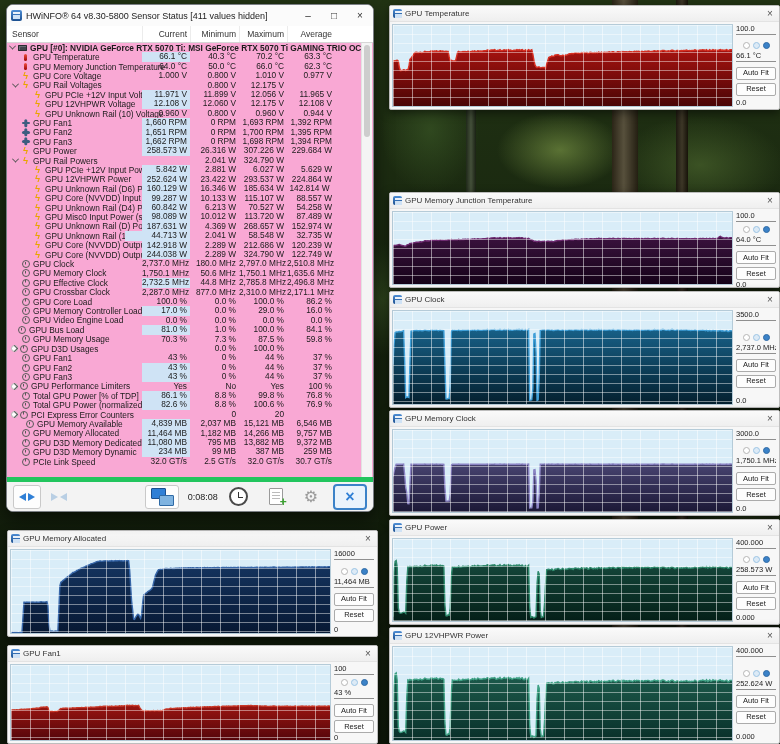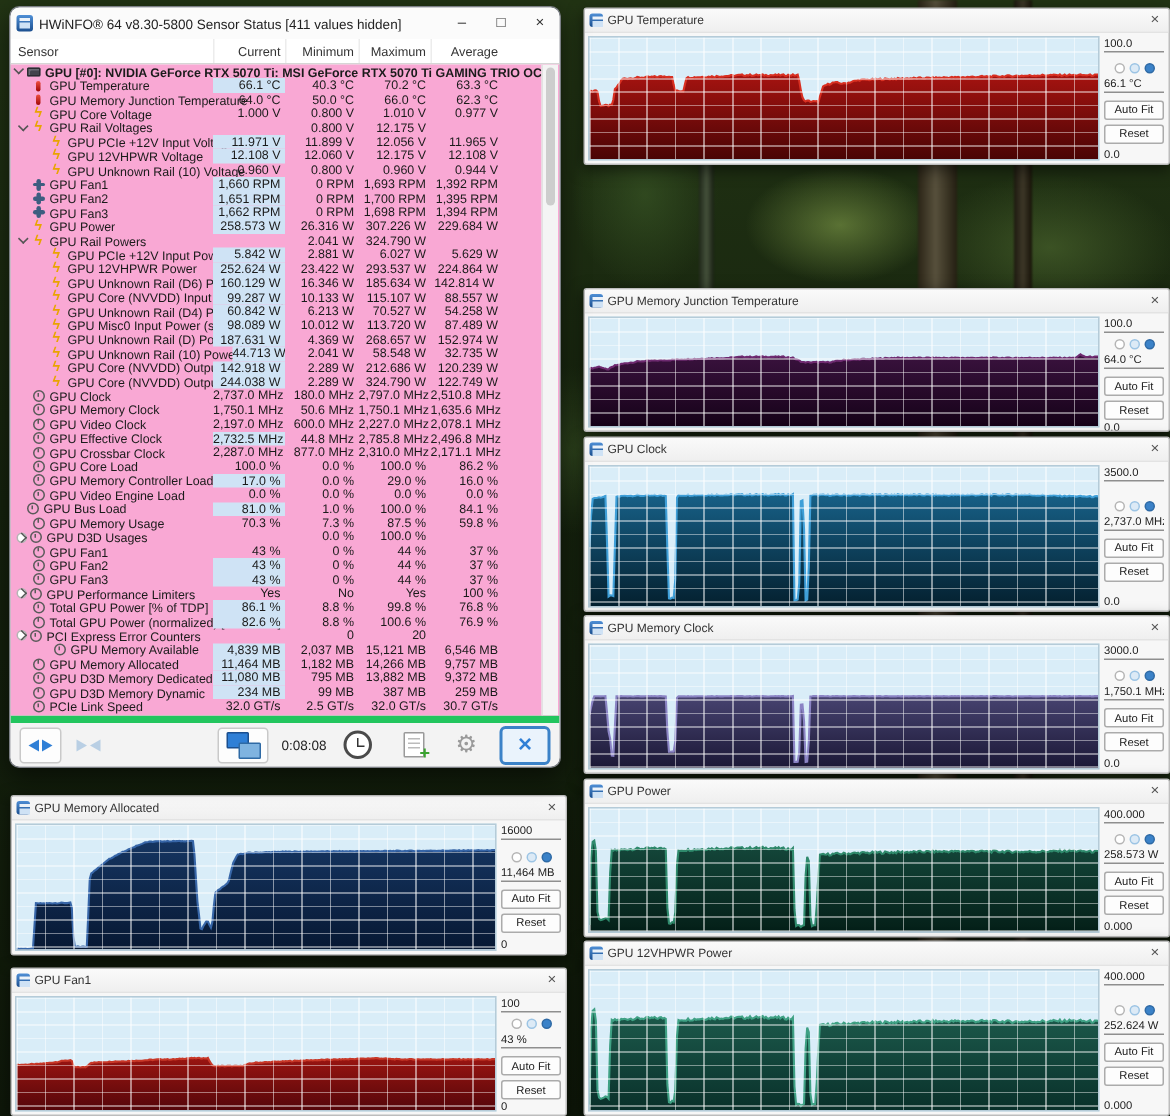--- a/index.html
+++ b/index.html
@@ -355,21 +355,21 @@
           <div class="cell" style="width: 49px;">4.369 W</div>
           <div class="cell" style="width: 48px;">268.657 W</div>
           <div class="cell" style="width: 48px;">152.974 W</div>
         </div>
         <div class="trow">
           <div class="name" style="padding-left: 16px;">
             <span class="chev"></span>
             <span class="ic bolt"></span>
             <span class="lbl">GPU Unknown Rail (10) Power</span>
           </div>
-          <div class="cell hl" style="width: 35px;">44.713 W</div>
+          <div class="cell hl" style="width: 65px;">44.713 W</div>
           <div class="cell" style="width: 49px;">2.041 W</div>
           <div class="cell" style="width: 48px;">58.548 W</div>
           <div class="cell" style="width: 48px;">32.735 W</div>
         </div>
         <div class="trow">
           <div class="name" style="padding-left: 16px;">
             <span class="chev"></span>
             <span class="ic bolt"></span>
             <span class="lbl">GPU Core (NVVDD) Output Power</span>
           </div>
@@ -408,31 +408,20 @@
           </div>
           <div class="cell" style="width: 48px;">1,750.1 MHz</div>
           <div class="cell" style="width: 49px;">50.6 MHz</div>
           <div class="cell" style="width: 48px;">1,750.1 MHz</div>
           <div class="cell" style="width: 48px;">1,635.6 MHz</div>
         </div>
         <div class="trow">
           <div class="name" style="padding-left: 4px;">
             <span class="chev"></span>
             <span class="ic clock"></span>
-            <span class="lbl">GPU Video Clock</span>
-          </div>
-          <div class="cell" style="width: 48px;">2,197.0 MHz</div>
-          <div class="cell" style="width: 49px;">600.0 MHz</div>
-          <div class="cell" style="width: 48px;">2,227.0 MHz</div>
-          <div class="cell" style="width: 48px;">2,078.1 MHz</div>
-        </div>
-        <div class="trow">
-          <div class="name" style="padding-left: 4px;">
-            <span class="chev"></span>
-            <span class="ic clock"></span>
             <span class="lbl">GPU Effective Clock</span>
           </div>
           <div class="cell hl" style="width: 48px;">2,732.5 MHz</div>
           <div class="cell" style="width: 49px;">44.8 MHz</div>
           <div class="cell" style="width: 48px;">2,785.8 MHz</div>
           <div class="cell" style="width: 48px;">2,496.8 MHz</div>
         </div>
         <div class="trow">
           <div class="name" style="padding-left: 4px;">
             <span class="chev"></span>
@@ -581,21 +570,21 @@
             <span class="chev r"></span>
             <span class="ic clock"></span>
             <span class="lbl">PCI Express Error Counters</span>
           </div>
           <div class="cell" style="width: 48px;"></div>
           <div class="cell" style="width: 49px;">0</div>
           <div class="cell" style="width: 48px;">20</div>
           <div class="cell" style="width: 48px;"></div>
         </div>
         <div class="trow">
-          <div class="name" style="padding-left: 18px;">
+          <div class="name" style="padding-left: 8px;">
             <span class="chev"></span>
             <span class="ic clock"></span>
             <span class="lbl">GPU Memory Available</span>
           </div>
           <div class="cell hl" style="width: 48px;">4,839 MB</div>
           <div class="cell" style="width: 49px;">2,037 MB</div>
           <div class="cell" style="width: 48px;">15,121 MB</div>
           <div class="cell" style="width: 48px;">6,546 MB</div>
         </div>
         <div class="trow">

